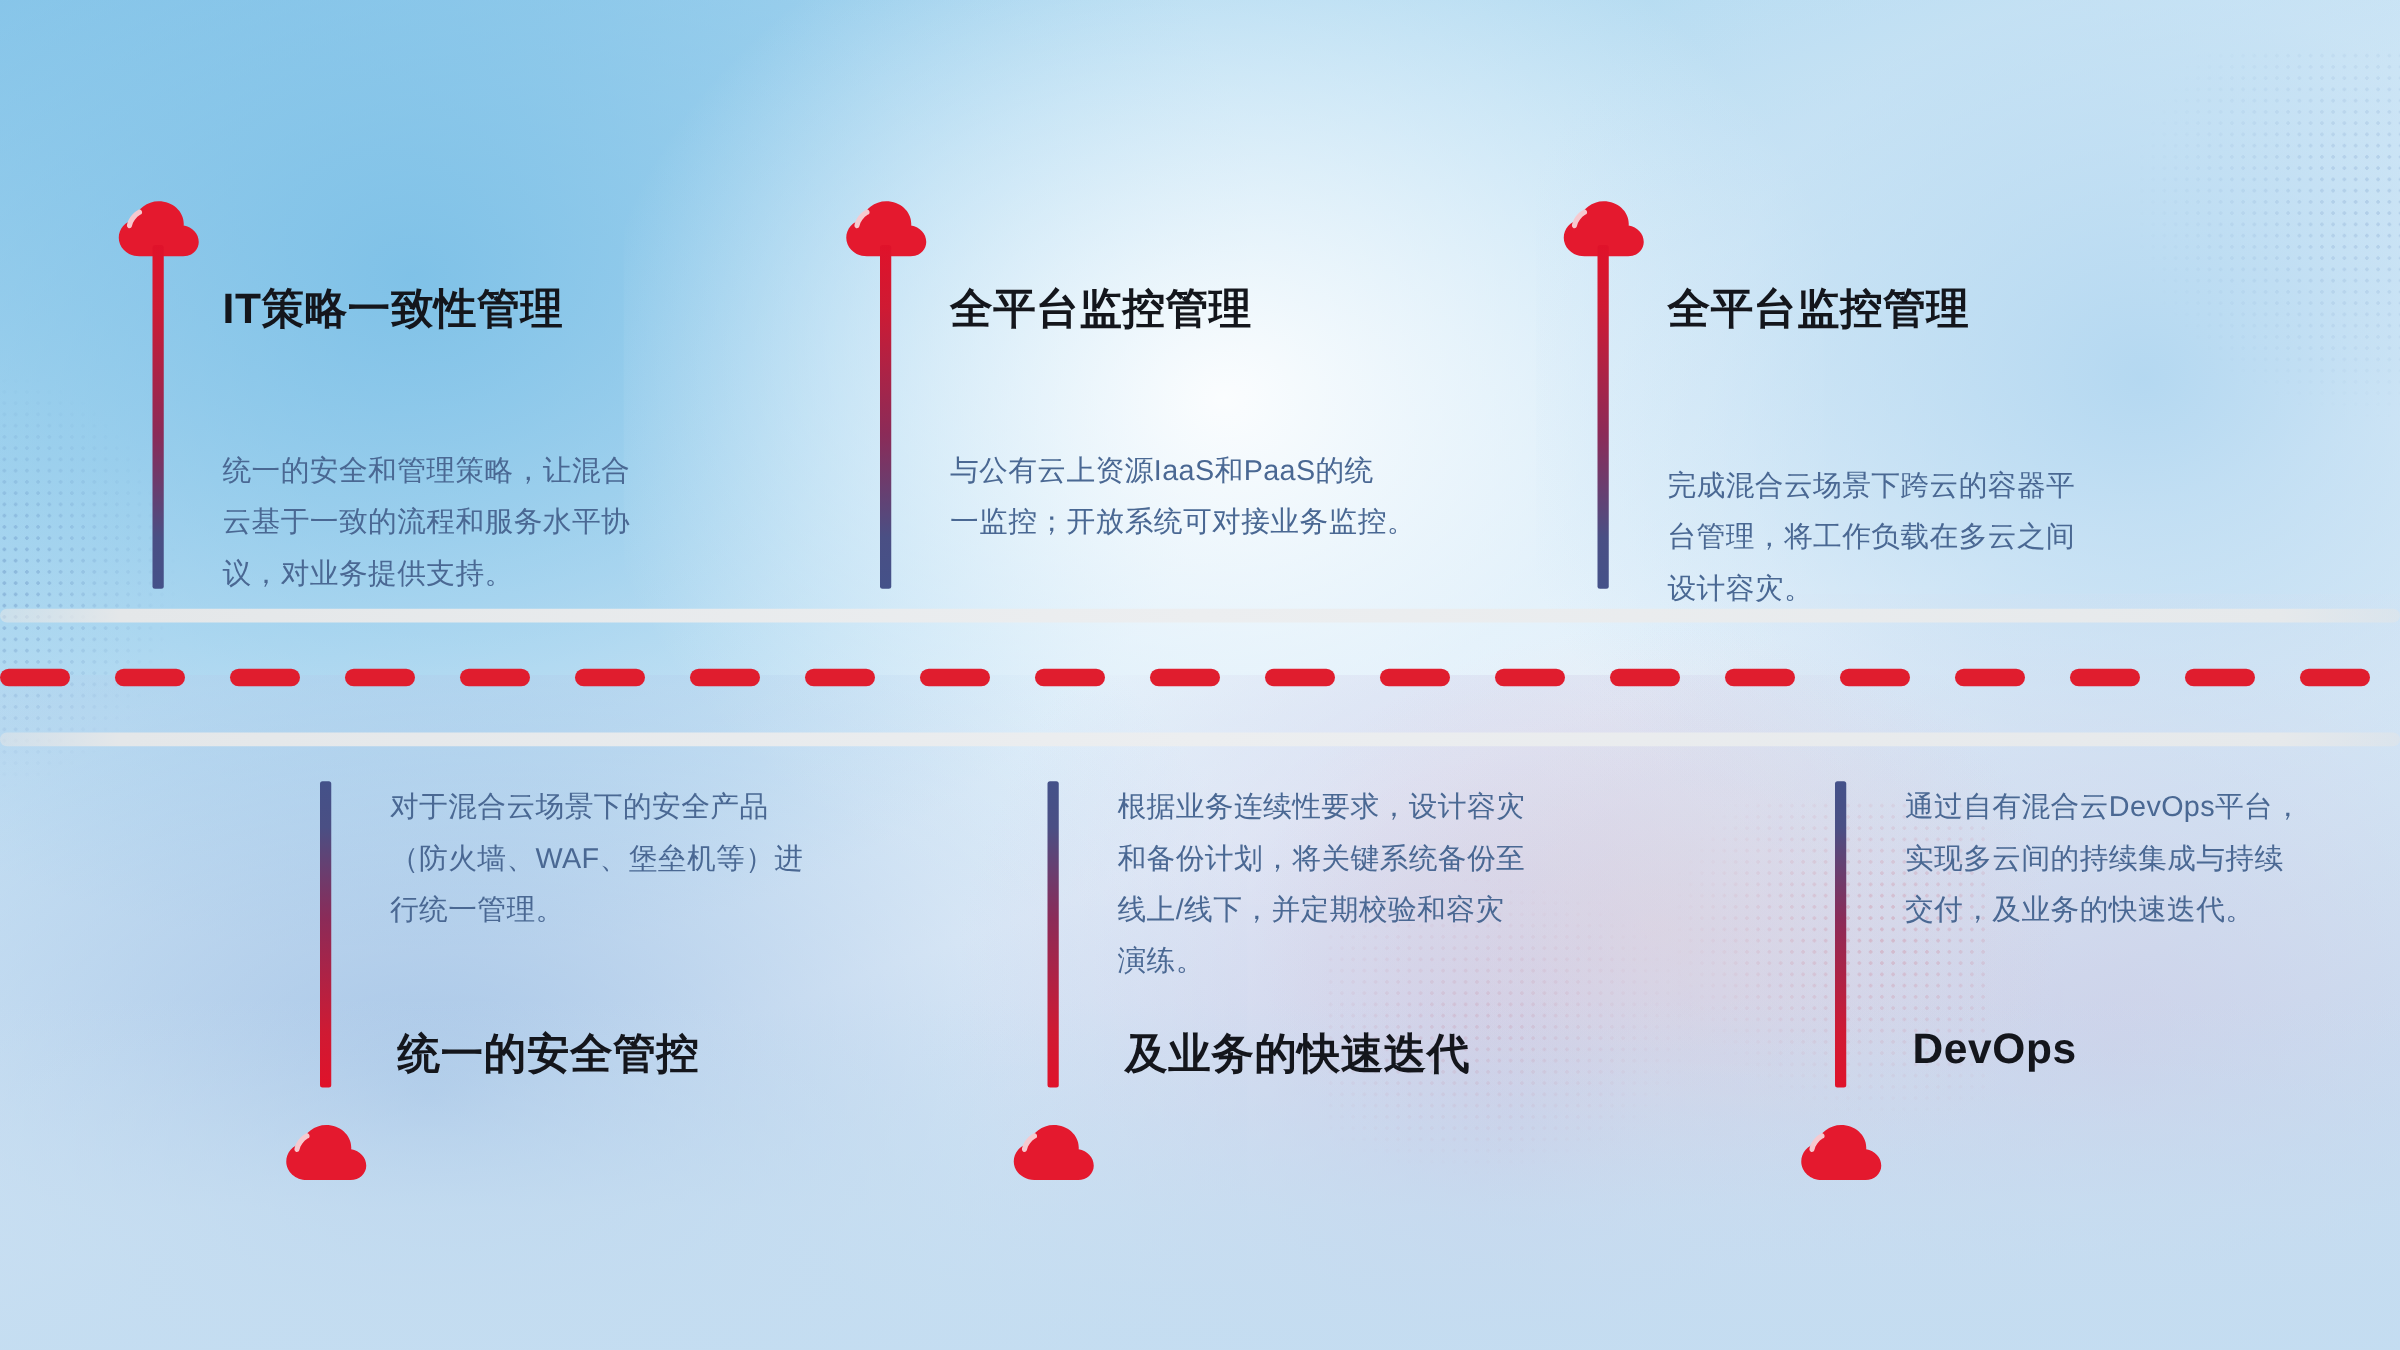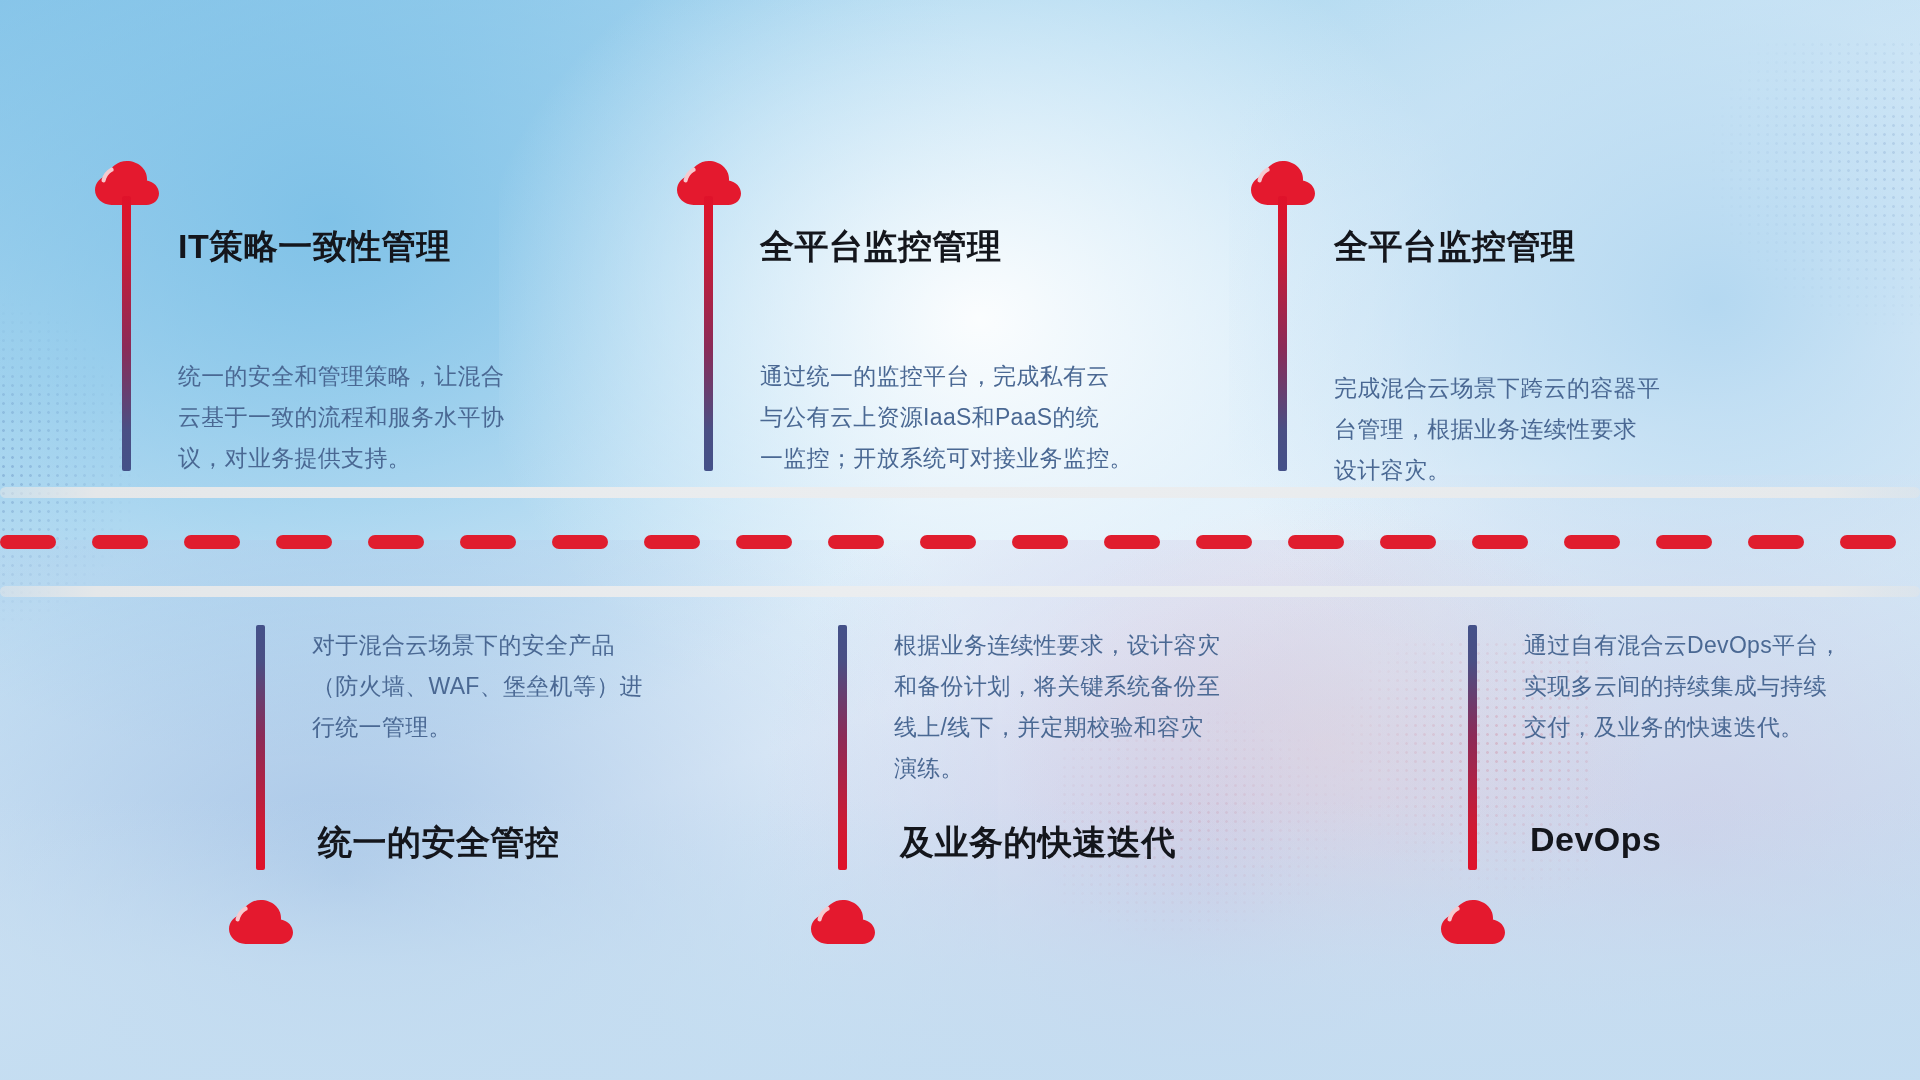--- a/index.html
+++ b/index.html
@@ -161,38 +161,37 @@
 <div class="col" style="left:640px;top:0;width:640px;height:487px;">
   <div class="cloud" style="left:36px;top:158px;">
     <svg viewBox="0 0 66 48">
         <path d="M17.5 47C8.4 47 1 40.3 1 32.1c0-7 5.3-12.9 12.5-14.5C15.9 9.2 23.6 3 32.9 3 44 3 53 11 53 20.9c0 .5 0 1-.1 1.5C59.9 23.6 65 29 65 35.5 65 41.9 59.4 47 52.5 47z" fill="#e4192e"></path>
         <path d="M18.4 13.6c-3.6 2.2-6.1 5.6-6.9 9.4-.3 1.4-2 2-3.1 1.1-.7-.6-1-1.5-.8-2.4 1.1-4.9 4.3-9.1 8.9-11.8 1.1-.7 2.5-.2 3 1 .4 1 .1 2.1-.8 2.7z" fill="#f6c9cf"></path>
       </svg>
   </div>
   <div class="stem down" style="left:64px;top:196px;height:275px;"></div>
   <div class="col-title" style="left:120px;top:224px;">全平台监控管理</div>
   <div class="col-body" style="left:120px;top:356px;width:450px;">
-    <span class="ln">通过统一的监控平台，完成私有云</span>
     <span class="ln">与公有云上资源IaaS和PaaS的统</span>
     <span class="ln">一监控；开放系统可对接业务监控。</span>
   </div>
 </div>
 
 <div class="col" style="left:1210px;top:0;width:710px;height:487px;">
   <div class="cloud" style="left:40px;top:158px;">
     <svg viewBox="0 0 66 48">
         <path d="M17.5 47C8.4 47 1 40.3 1 32.1c0-7 5.3-12.9 12.5-14.5C15.9 9.2 23.6 3 32.9 3 44 3 53 11 53 20.9c0 .5 0 1-.1 1.5C59.9 23.6 65 29 65 35.5 65 41.9 59.4 47 52.5 47z" fill="#e4192e"></path>
         <path d="M18.4 13.6c-3.6 2.2-6.1 5.6-6.9 9.4-.3 1.4-2 2-3.1 1.1-.7-.6-1-1.5-.8-2.4 1.1-4.9 4.3-9.1 8.9-11.8 1.1-.7 2.5-.2 3 1 .4 1 .1 2.1-.8 2.7z" fill="#f6c9cf"></path>
       </svg>
   </div>
   <div class="stem down" style="left:68px;top:196px;height:275px;"></div>
   <div class="col-title" style="left:124px;top:224px;">全平台监控管理</div>
   <div class="col-body" style="left:124px;top:368px;">
     <span class="ln">完成混合云场景下跨云的容器平</span>
-    <span class="ln">台管理，根据业务连续性要求</span>
+    <span class="ln">台管理，将工作负载在多云之间</span>
     <span class="ln">设计容灾。</span>
   </div>
 </div>
 
 <div class="col" style="left:0;top:597px;width:640px;height:483px;">
   <div class="stem up" style="left:256px;top:28px;height:245px;"></div>
   <div class="cloud" style="left:228px;top:300px;">
     <svg viewBox="0 0 66 48">
         <path d="M17.5 47C8.4 47 1 40.3 1 32.1c0-7 5.3-12.9 12.5-14.5C15.9 9.2 23.6 3 32.9 3 44 3 53 11 53 20.9c0 .5 0 1-.1 1.5C59.9 23.6 65 29 65 35.5 65 41.9 59.4 47 52.5 47z" fill="#e4192e"></path>
         <path d="M18.4 13.6c-3.6 2.2-6.1 5.6-6.9 9.4-.3 1.4-2 2-3.1 1.1-.7-.6-1-1.5-.8-2.4 1.1-4.9 4.3-9.1 8.9-11.8 1.1-.7 2.5-.2 3 1 .4 1 .1 2.1-.8 2.7z" fill="#f6c9cf"></path>

